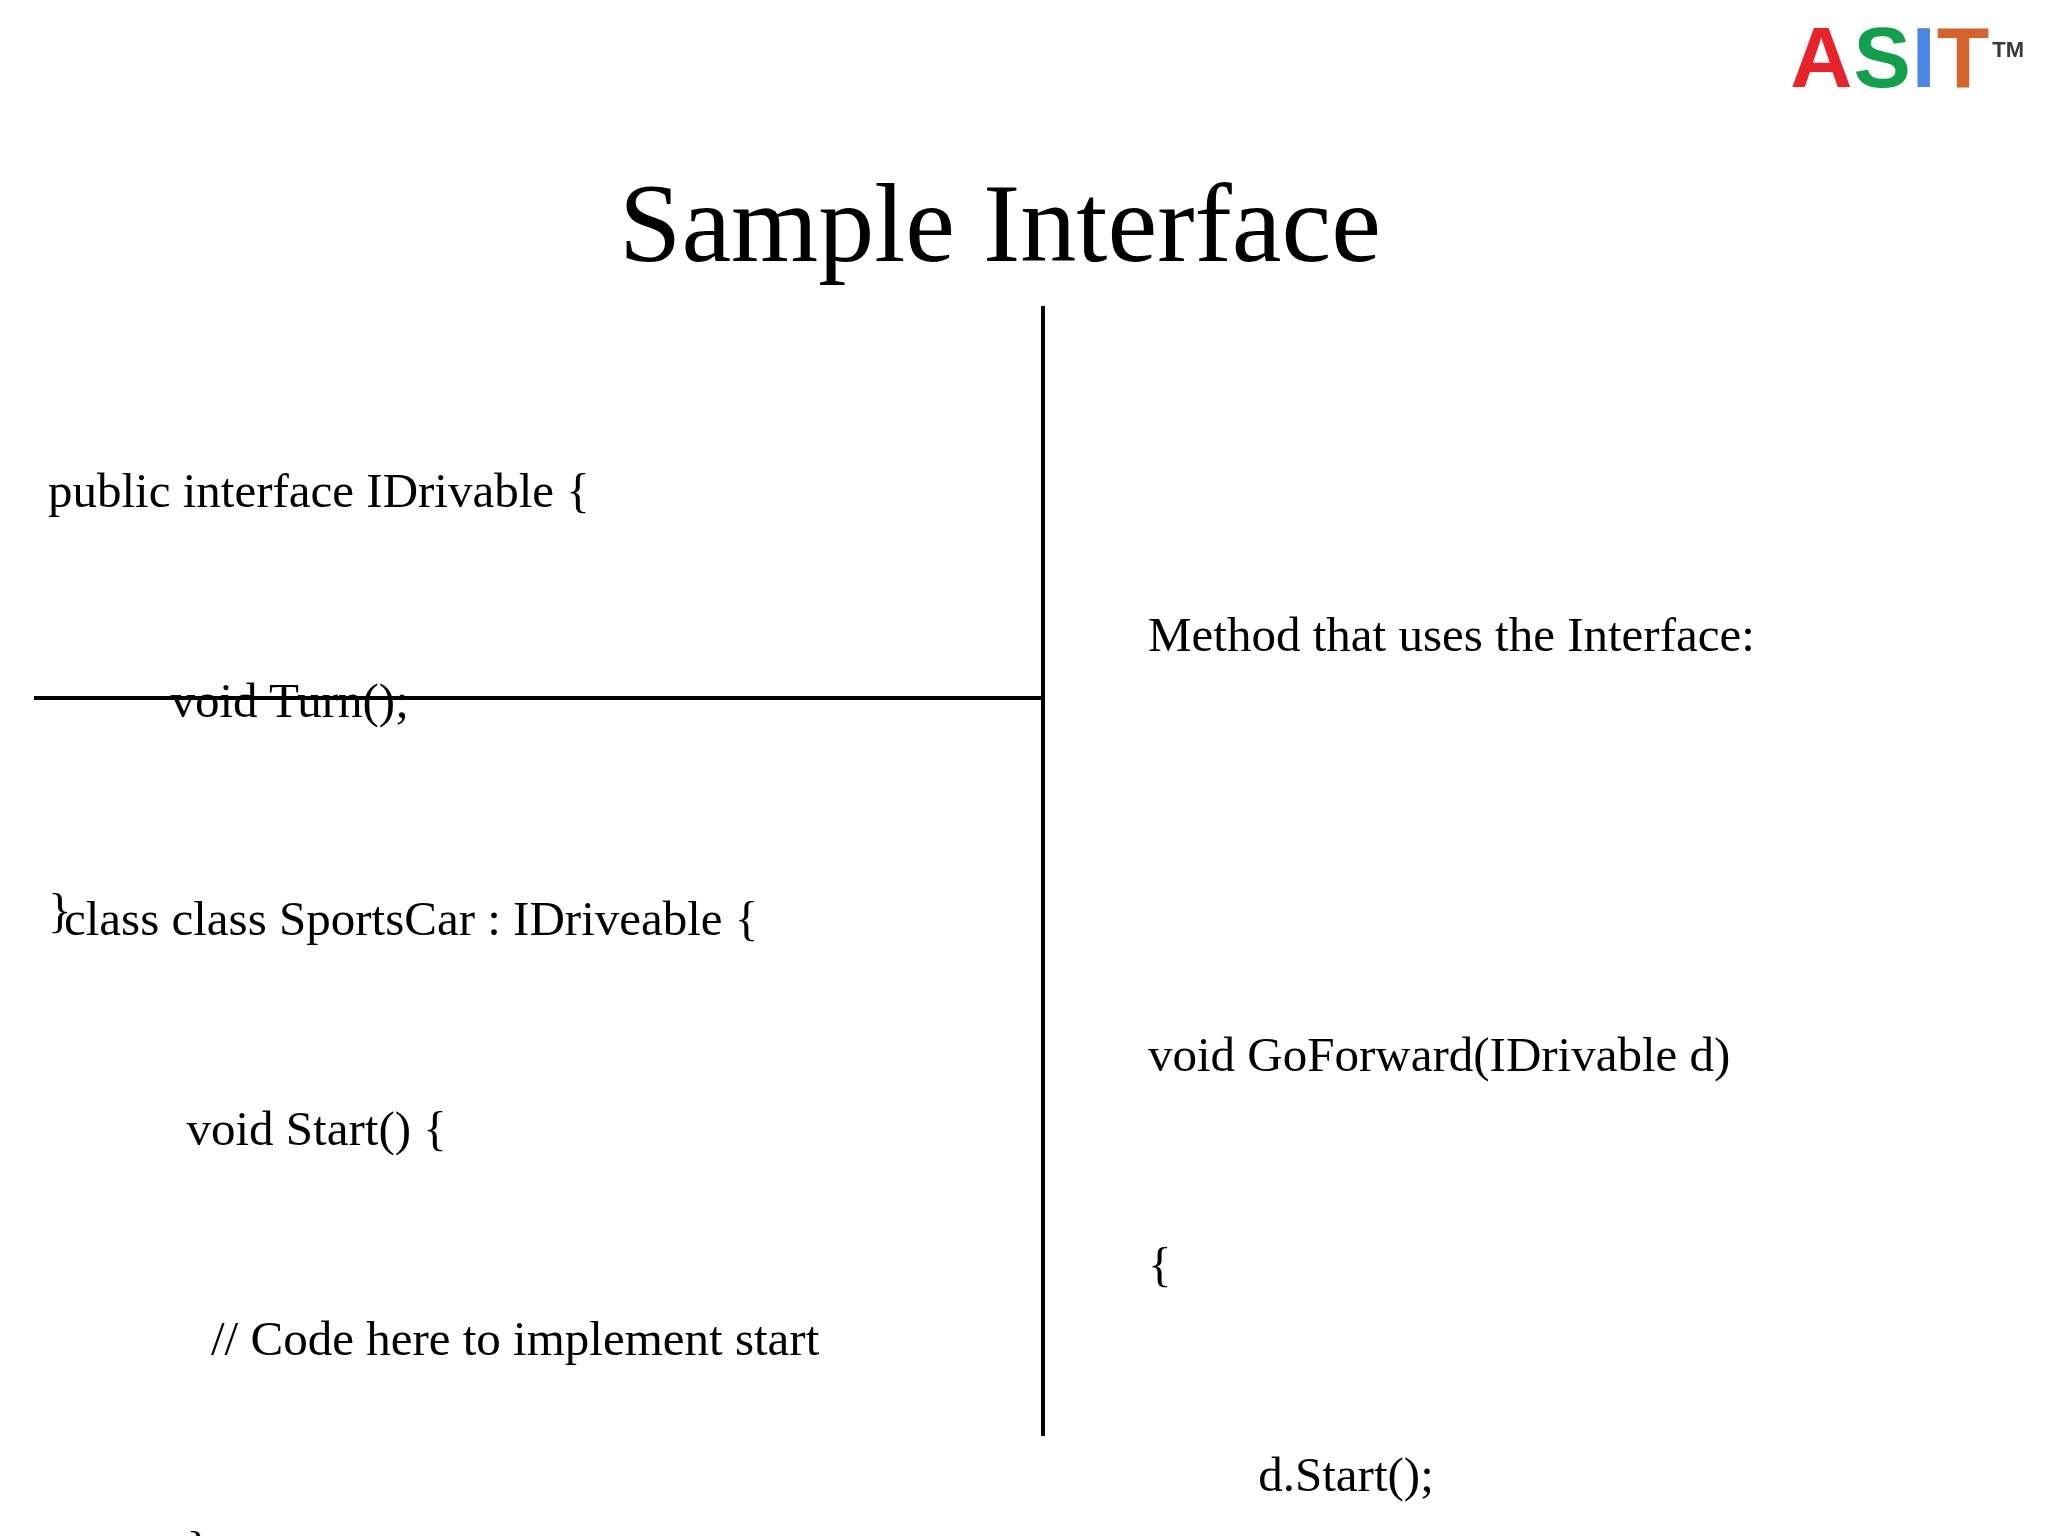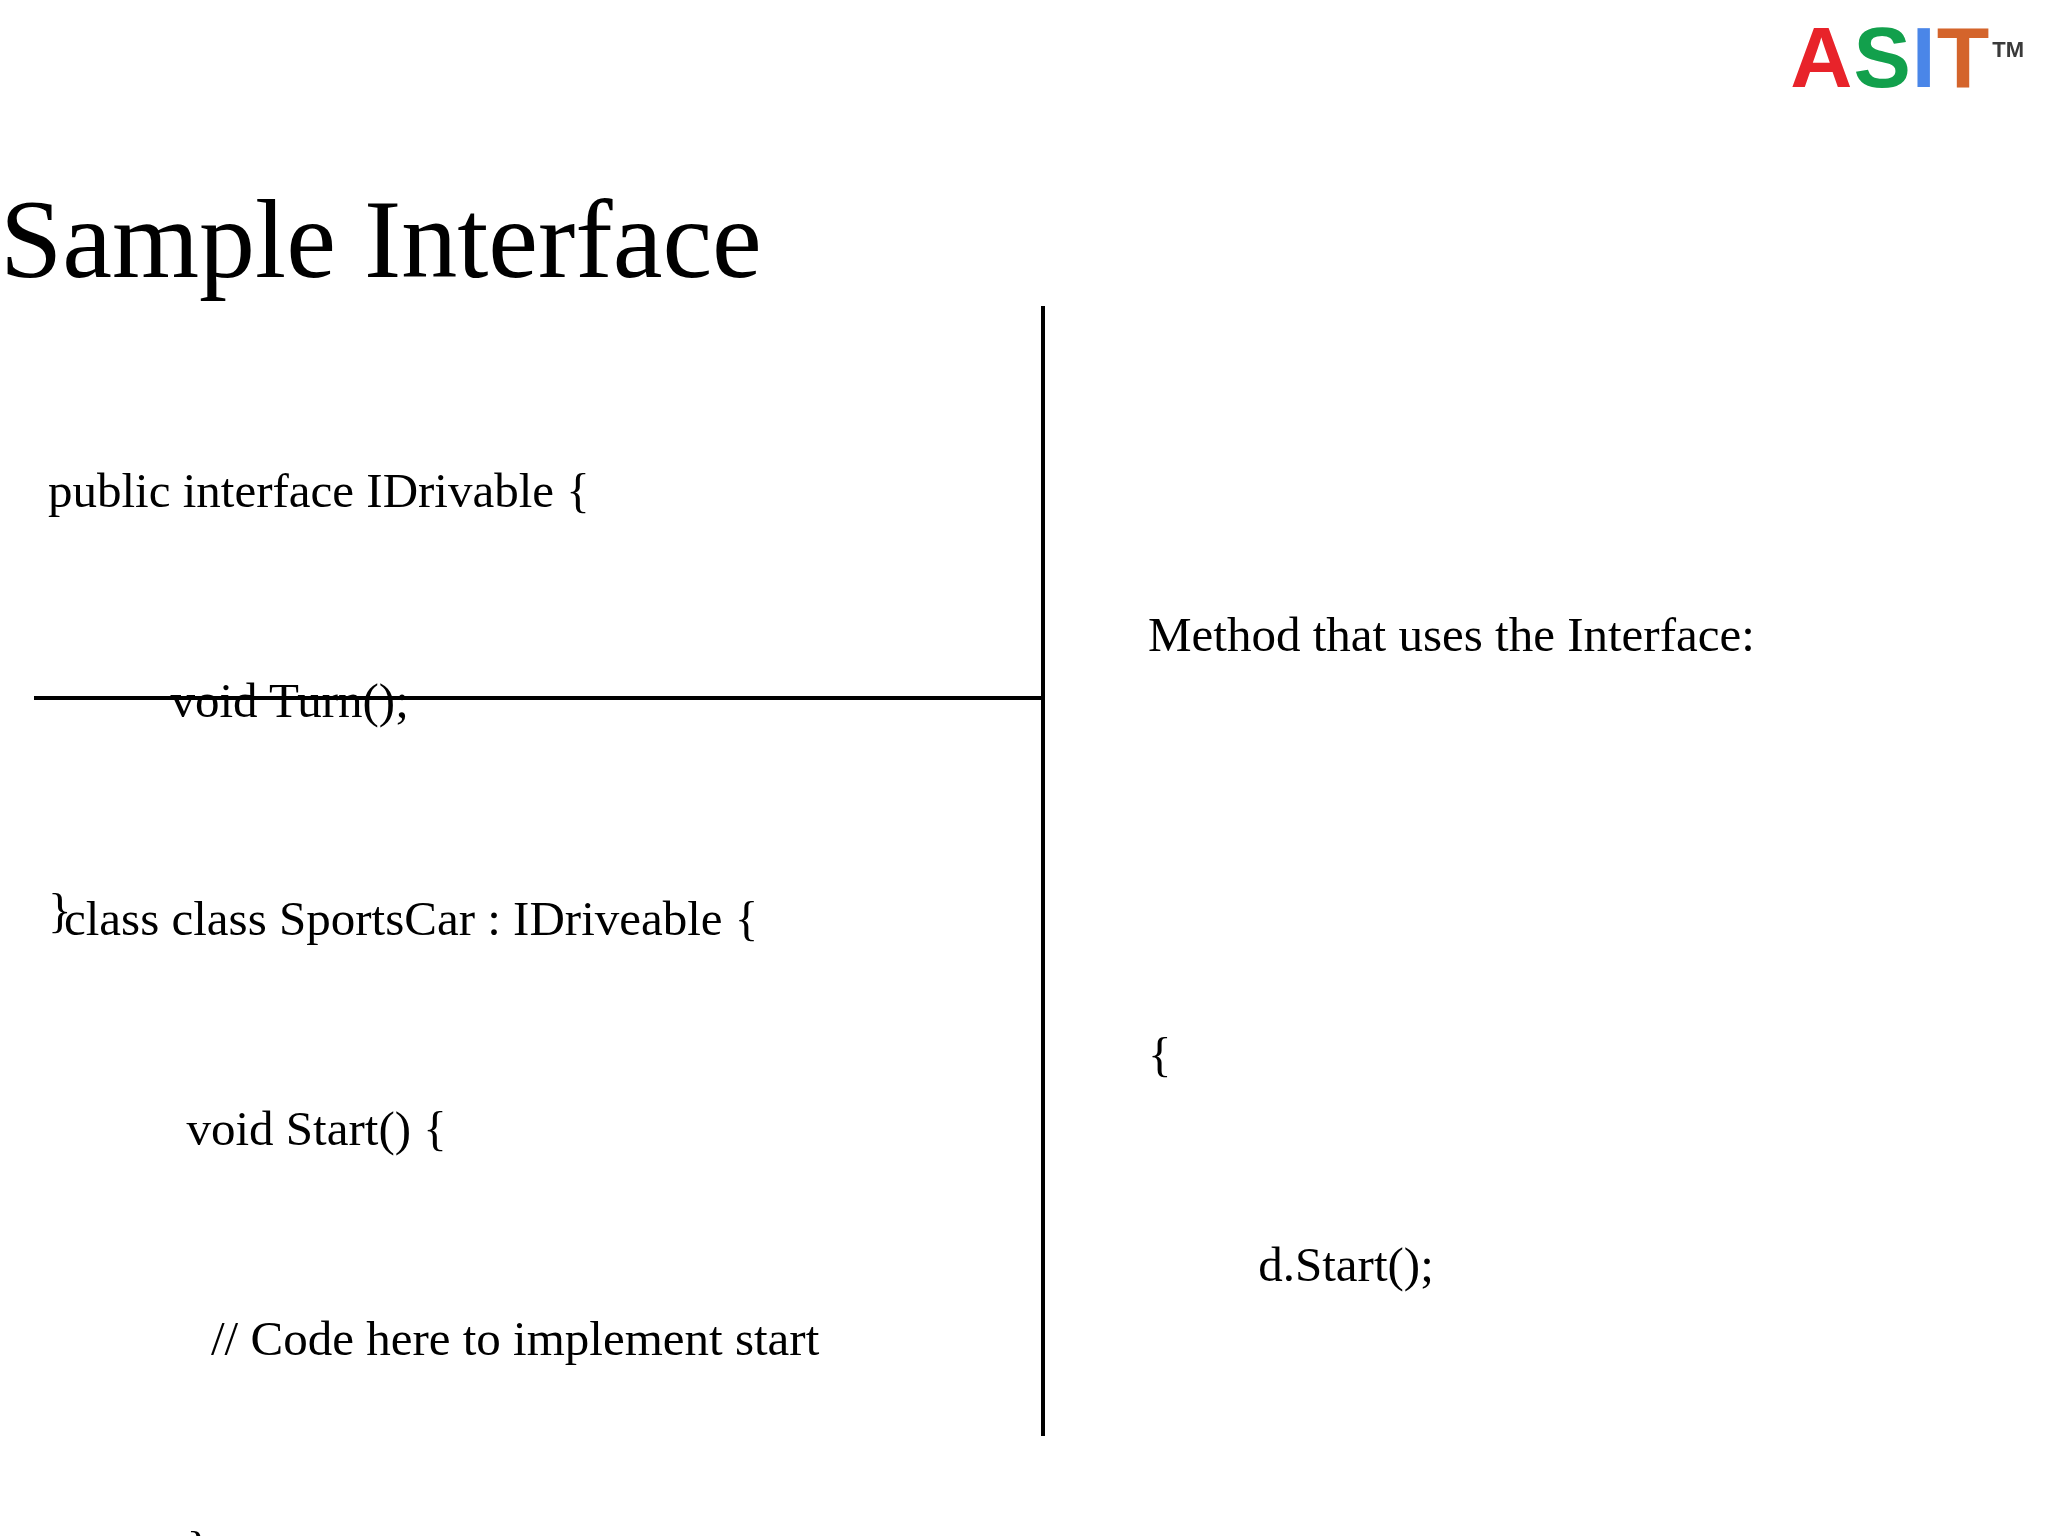--- a/index.html
+++ b/index.html
@@ -35,24 +35,24 @@
     font-size: 22px;
     font-weight: 700;
     margin-left: 2px;
     margin-top: 25px;
     letter-spacing: 0;
   }
 
   
   #page-title {
     position: absolute;
-    top: 108px;
+    top: 92px;
     left: 0;
     width: 2000px;
-    text-align: left;
+    text-align: center;
     font-size: 112px;
     line-height: 1.0;
     font-weight: 400;
     white-space: nowrap;
   }
 
   
   #v-divider {
     position: absolute;
     left: 1041px;
@@ -116,18 +116,19 @@
   
   
   
   
   
 </div>
 
 <div class="code-col" id="right-col">
   <span class="code-line">Method that uses the Interface:</span>
   <span class="blank-line"></span>
+  <span class="code-line">void GoForward(IDrivable d)</span>
   <span class="code-line">{</span>
   <span class="code-line">         d.Start();</span>
   
   
   
 </div>
 
 </body></html>

